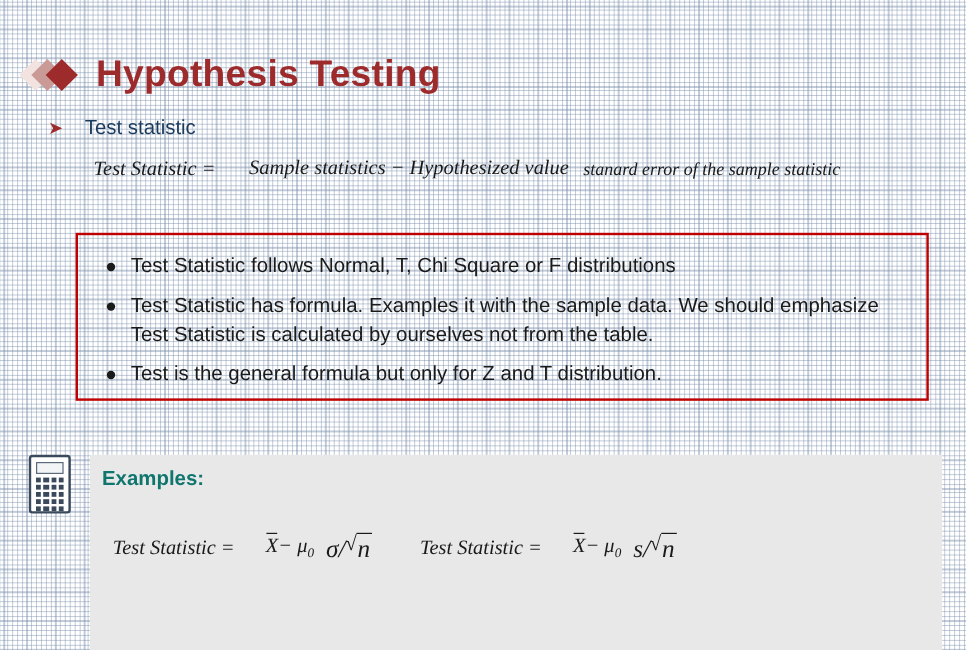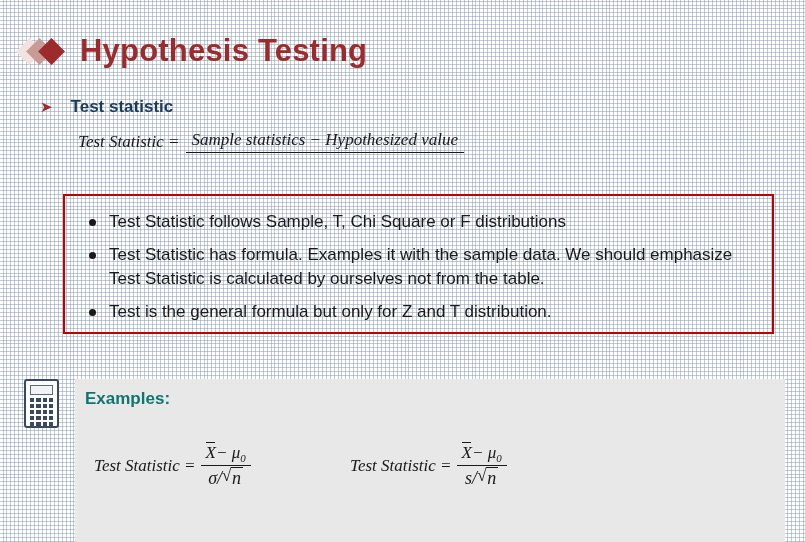--- a/index.html
+++ b/index.html
@@ -36,21 +36,21 @@
   #slide {
     position: absolute;
     left: 0; top: 0;
     width: 805px; height: 542px;
   }
 
   
   .title-row {
     position: absolute;
     left: 18px;
-    top: 33px;
+    top: 44px;
     display: flex;
     align-items: center;
     gap: 12px;
   }
   .diamond-bullet {
     position: relative;
     width: 50px;
     height: 34px;
   }
   .diamond-bullet .d {
@@ -82,21 +82,21 @@
     align-items: baseline;
     gap: 18px;
   }
   .arrow-bullet {
     color: #9e2b2b;
     font-size: 15px;
     line-height: 1;
   }
   .lvl1-text {
     font-size: 17px;
-    font-weight: bold;
+    font-weight: normal;
     color: #1b3a5c;
     white-space: nowrap;
   }
 
   
   .formula-main {
     position: absolute;
     left: 78px;
     top: 130px;
     display: flex;
@@ -105,23 +105,24 @@
     font-style: italic;
     color: #1a1a1a;
   }
   .formula-main .lhs {
     font-size: 17px;
     white-space: nowrap;
     margin-right: 6px;
   }
   .frac {
     display: inline-flex;
-    flex-direction: column;
+    flex-direction: row;
     align-items: center;
     text-align: center;
+    padding-left: 16px;
   }
   .frac .num {
     font-size: 17px;
     padding: 0 6px 2px 6px;
     white-space: nowrap;
   }
   .frac .bar {
     width: 100%;
     height: 1px;
     background: #1a1a1a;
@@ -230,21 +231,21 @@
   }
   .ex-formula .lhs {
     font-size: 17px;
     white-space: nowrap;
     margin-right: 5px;
   }
   .ex1 { left: 94px; top: 443px; }
   .ex2 { left: 350px; top: 443px; }
 
   .ex-formula .frac .num { font-size: 17px; padding: 0 5px 1px 5px; }
-  .ex-formula .frac .den { font-size: 18px; padding: 1px 5px 0 5px; }
+  .ex-formula .frac .den { font-size: 21px; padding: 1px 5px 0 5px; }
 
   .xbar {
     position: relative;
     display: inline-block;
   }
   .xbar::after {
     content: "";
     position: absolute;
     left: 0; right: 1px;
     top: -1px;
@@ -290,28 +291,29 @@
   <div class="lvl1">
     <span class="arrow-bullet">➤</span>
     <span class="lvl1-text">Test statistic</span>
   </div>
 
   <div class="formula-main">
     <span class="lhs">Test Statistic =</span>
     <span class="frac">
       <span class="num">Sample statistics − Hypothesized value</span>
       <span class="bar"></span>
+      <span class="den">stanard error of the sample statistic</span>
     </span>
   </div>
 
   <div class="red-box">
     <ul>
       <li>
         <span class="dot"></span>
-        <span class="txt">Test Statistic follows Sample, T, Chi Square or F distributions</span>
+        <span class="txt">Test Statistic follows Normal, T, Chi Square or F distributions</span>
       </li>
       <li>
         <span class="dot"></span>
         <span class="txt">Test Statistic has formula. Examples it with the sample data. We should emphasize Test Statistic is calculated by ourselves not from the table.</span>
       </li>
       <li>
         <span class="dot"></span>
         <span class="txt">Test is the general formula but only for Z and T distribution.</span>
       </li>
     </ul>

